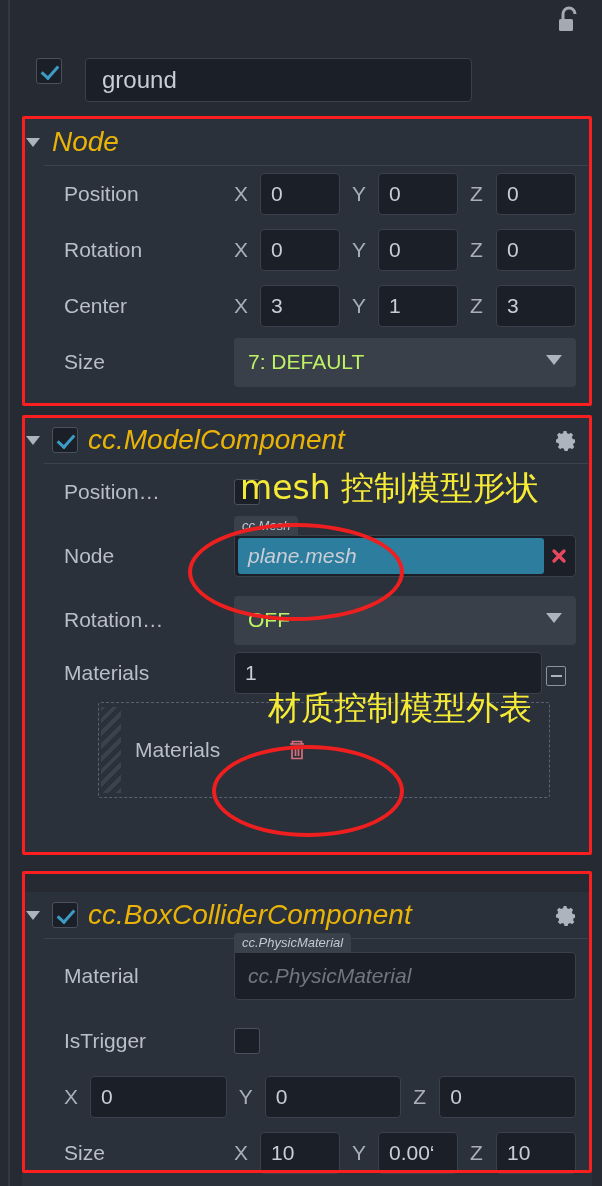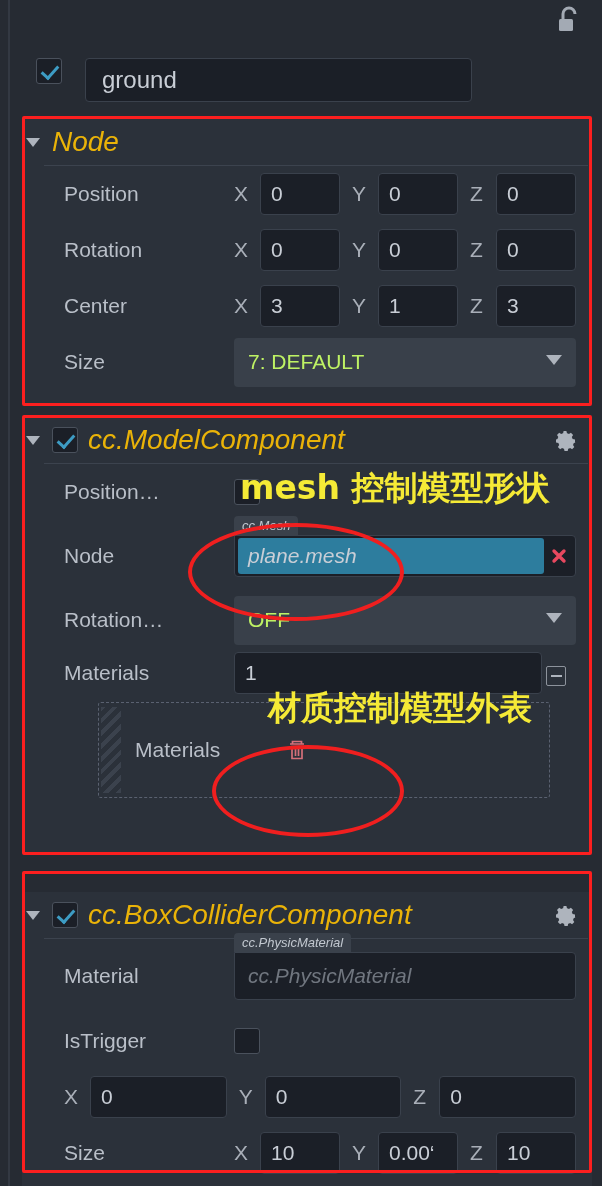--- a/index.html
+++ b/index.html
@@ -225,21 +225,21 @@
     position: absolute;
     border: 4px solid #f01f1f;
     border-radius: 50%;
     pointer-events: none;
   }
   .anno-text {
     position: absolute;
     color: #f5ea36;
     font-size: 33px;
     font-family: "DejaVu Sans", sans-serif;
-    font-weight: 700;
+    font-weight: 400;
     white-space: nowrap;
     pointer-events: none;
   }
 </style>
 </head>
 <body>
 
 <div id="root">
 
   <div class="panel-divider"></div>

